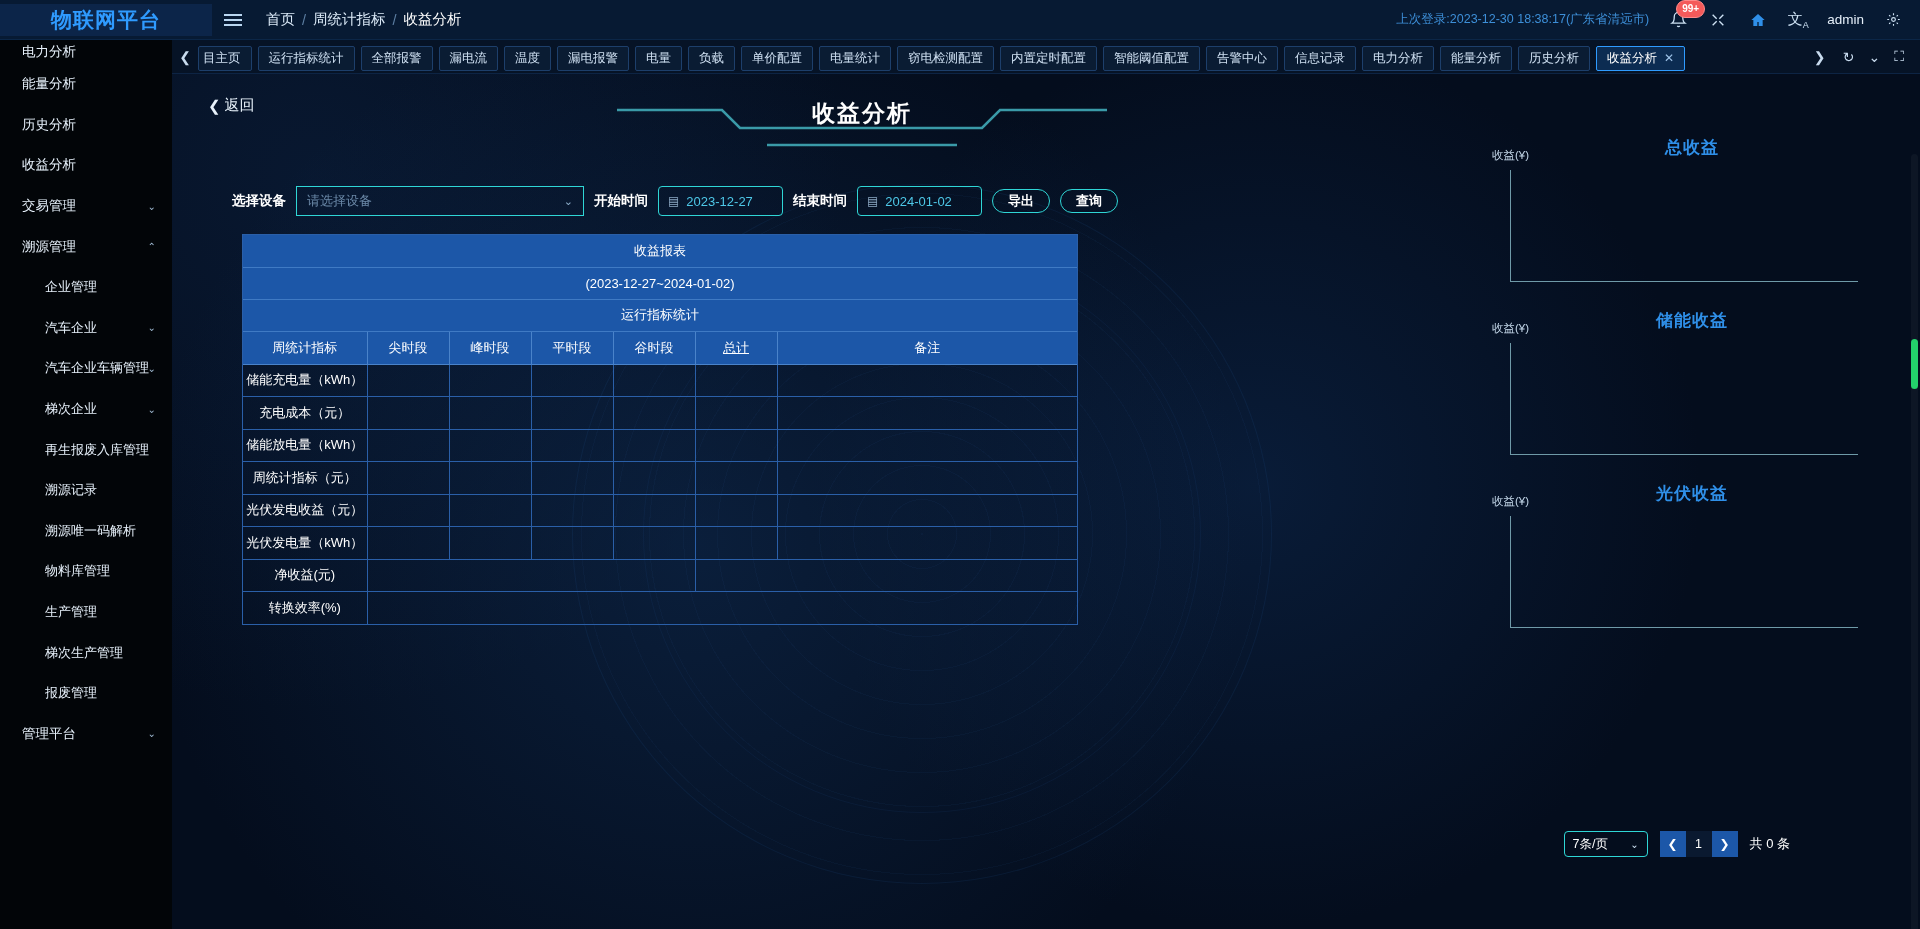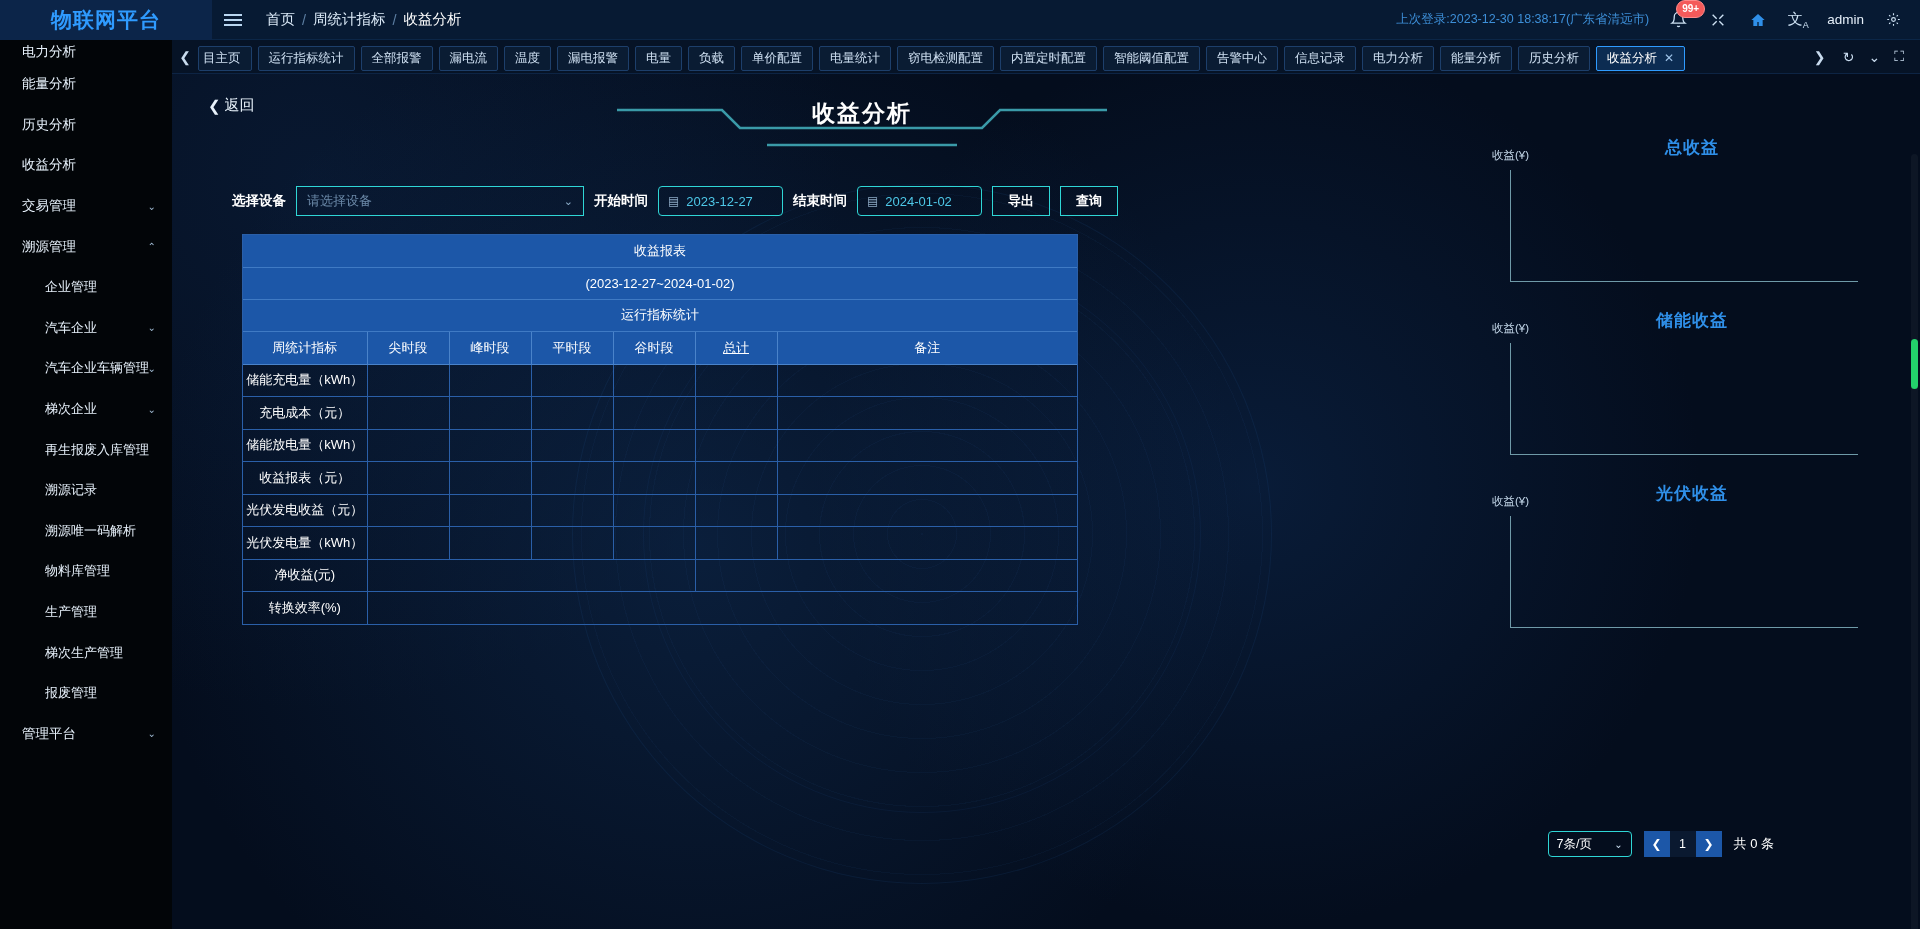--- a/index.html
+++ b/index.html
@@ -13,21 +13,21 @@
   .app { position: relative; width: 1920px; height: 929px; }
 
   
   .topbar {
     position: absolute; left: 0; top: 0; width: 1920px; height: 40px;
     background: #071a33;
     display: flex; align-items: center;
     border-bottom: 1px solid #0b2647;
   }
   .logo-box {
-    width: 212px; height: 40px; background: #0a2palette;
+    width: 212px; height: 32px; background: #0a2palette;
     background: #0b2murmur;
     background: #0c2549;
     display: flex; align-items: center; justify-content: center;
   }
   .logo-text {
     color: #2f9bff; font-size: 21px; font-weight: bold; letter-spacing: 1px;
   }
   .hamburger {
     width: 34px; margin-left: 12px; display: flex; flex-direction: column;
     justify-content: center; align-items: flex-start; gap: 3px; cursor: pointer;
@@ -160,22 +160,22 @@
     font-size: 13px; color: #6b89a8; cursor: pointer;
   }
   .select-box .chev { margin-left: auto; color: #8fb0cd; font-size: 11px; }
   .date-box {
     width: 125px; height: 30px; border: 1px solid #2fd6d6; border-radius: 4px;
     display: flex; align-items: center; gap: 7px; padding: 0 9px;
     font-size: 13px; color: #4ec8e8; cursor: pointer; background: transparent;
   }
   .date-box .cal { font-size: 12px; color: #8da9c4; }
   .btn {
-    height: 30px; min-width: 52px; padding: 0 15px;
-    border: 1px solid #2fd6d6; border-radius: 0; background: transparent;
+    height: 24px; min-width: 52px; padding: 0 15px;
+    border: 1px solid #2fd6d6; border-radius: 13px; background: transparent;
     color: #ffffff; font-size: 13px; font-weight: bold; cursor: pointer;
     font-family: "Liberation Sans", sans-serif;
   }
 
   
   .table-wrap {
     position: absolute; left: 70px; top: 160px; width: 836px;
     border: 1px solid #2a5fa8;
   }
   table { border-collapse: collapse; width: 100%; }
@@ -210,21 +210,21 @@
   .chart-ylabel {
     position: absolute; left: 0px; top: 12px; font-size: 11.5px; color: #c3d6e8;
   }
   .axis-box {
     position: absolute; left: 18px; top: 34px; width: 348px; height: 112px;
     border-left: 1.5px solid #6f9aa8; border-bottom: 1.5px solid #6f9aa8;
   }
 
   
   .pager {
-    position: absolute; right: 146px; bottom: 72px;
+    position: absolute; right: 130px; bottom: 72px;
     display: flex; align-items: center; gap: 12px;
   }
   .page-size {
     width: 84px; height: 26px; border: 1px solid #2fd6d6; border-radius: 4px;
     display: flex; align-items: center; padding: 0 8px; gap: 6px;
     font-size: 12.5px; color: #ffffff; cursor: pointer;
   }
   .page-size .chev { margin-left: auto; font-size: 10px; color: #cfe3f5; }
   .pg-group { display: flex; align-items: center; }
   .pg-btn {
@@ -478,21 +478,21 @@
           <tr>
             <td class="c-name">储能放电量（kWh）</td>
             <td class="c-t"></td>
             <td class="c-t"></td>
             <td class="c-t"></td>
             <td class="c-t"></td>
             <td class="c-total"></td>
             <td class="c-note"></td>
           </tr>
           <tr>
-            <td class="c-name">收益报表（元）</td>
+            <td class="c-name">周统计指标（元）</td>
             <td class="c-t"></td>
             <td class="c-t"></td>
             <td class="c-t"></td>
             <td class="c-t"></td>
             <td class="c-total"></td>
             <td class="c-note"></td>
           </tr>
           <tr>
             <td class="c-name">光伏发电收益（元）</td>
             <td class="c-t"></td>

